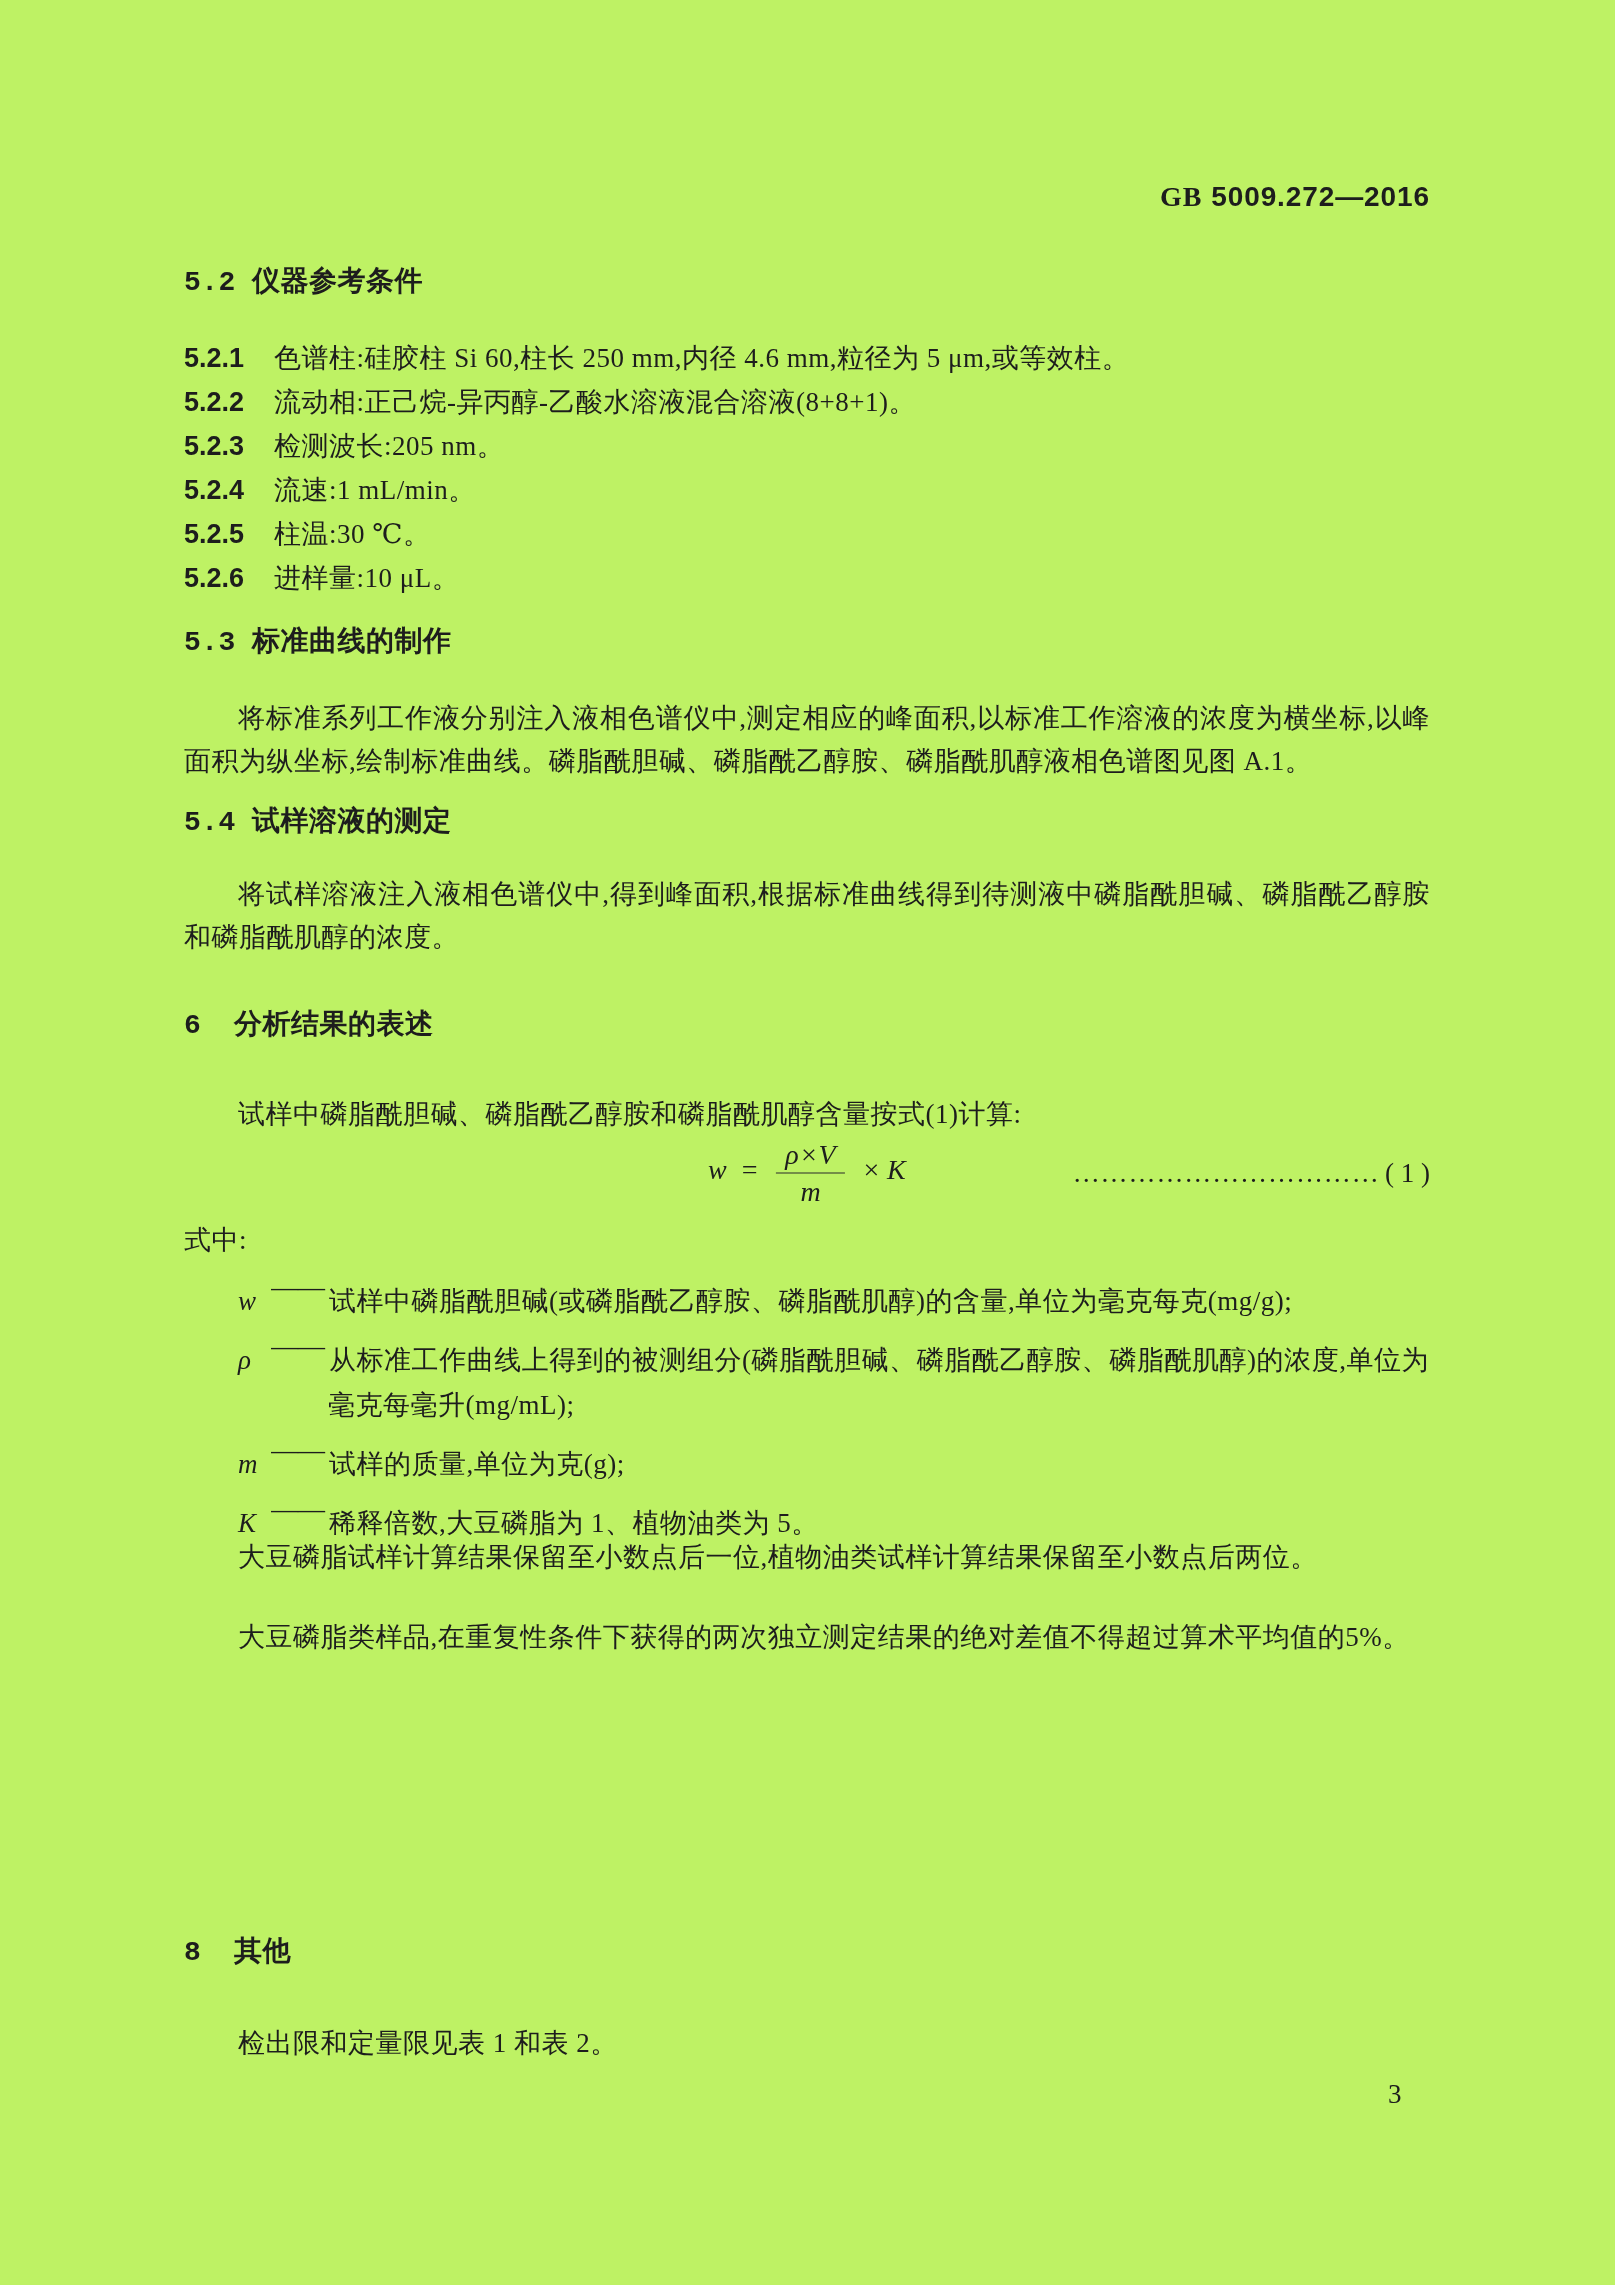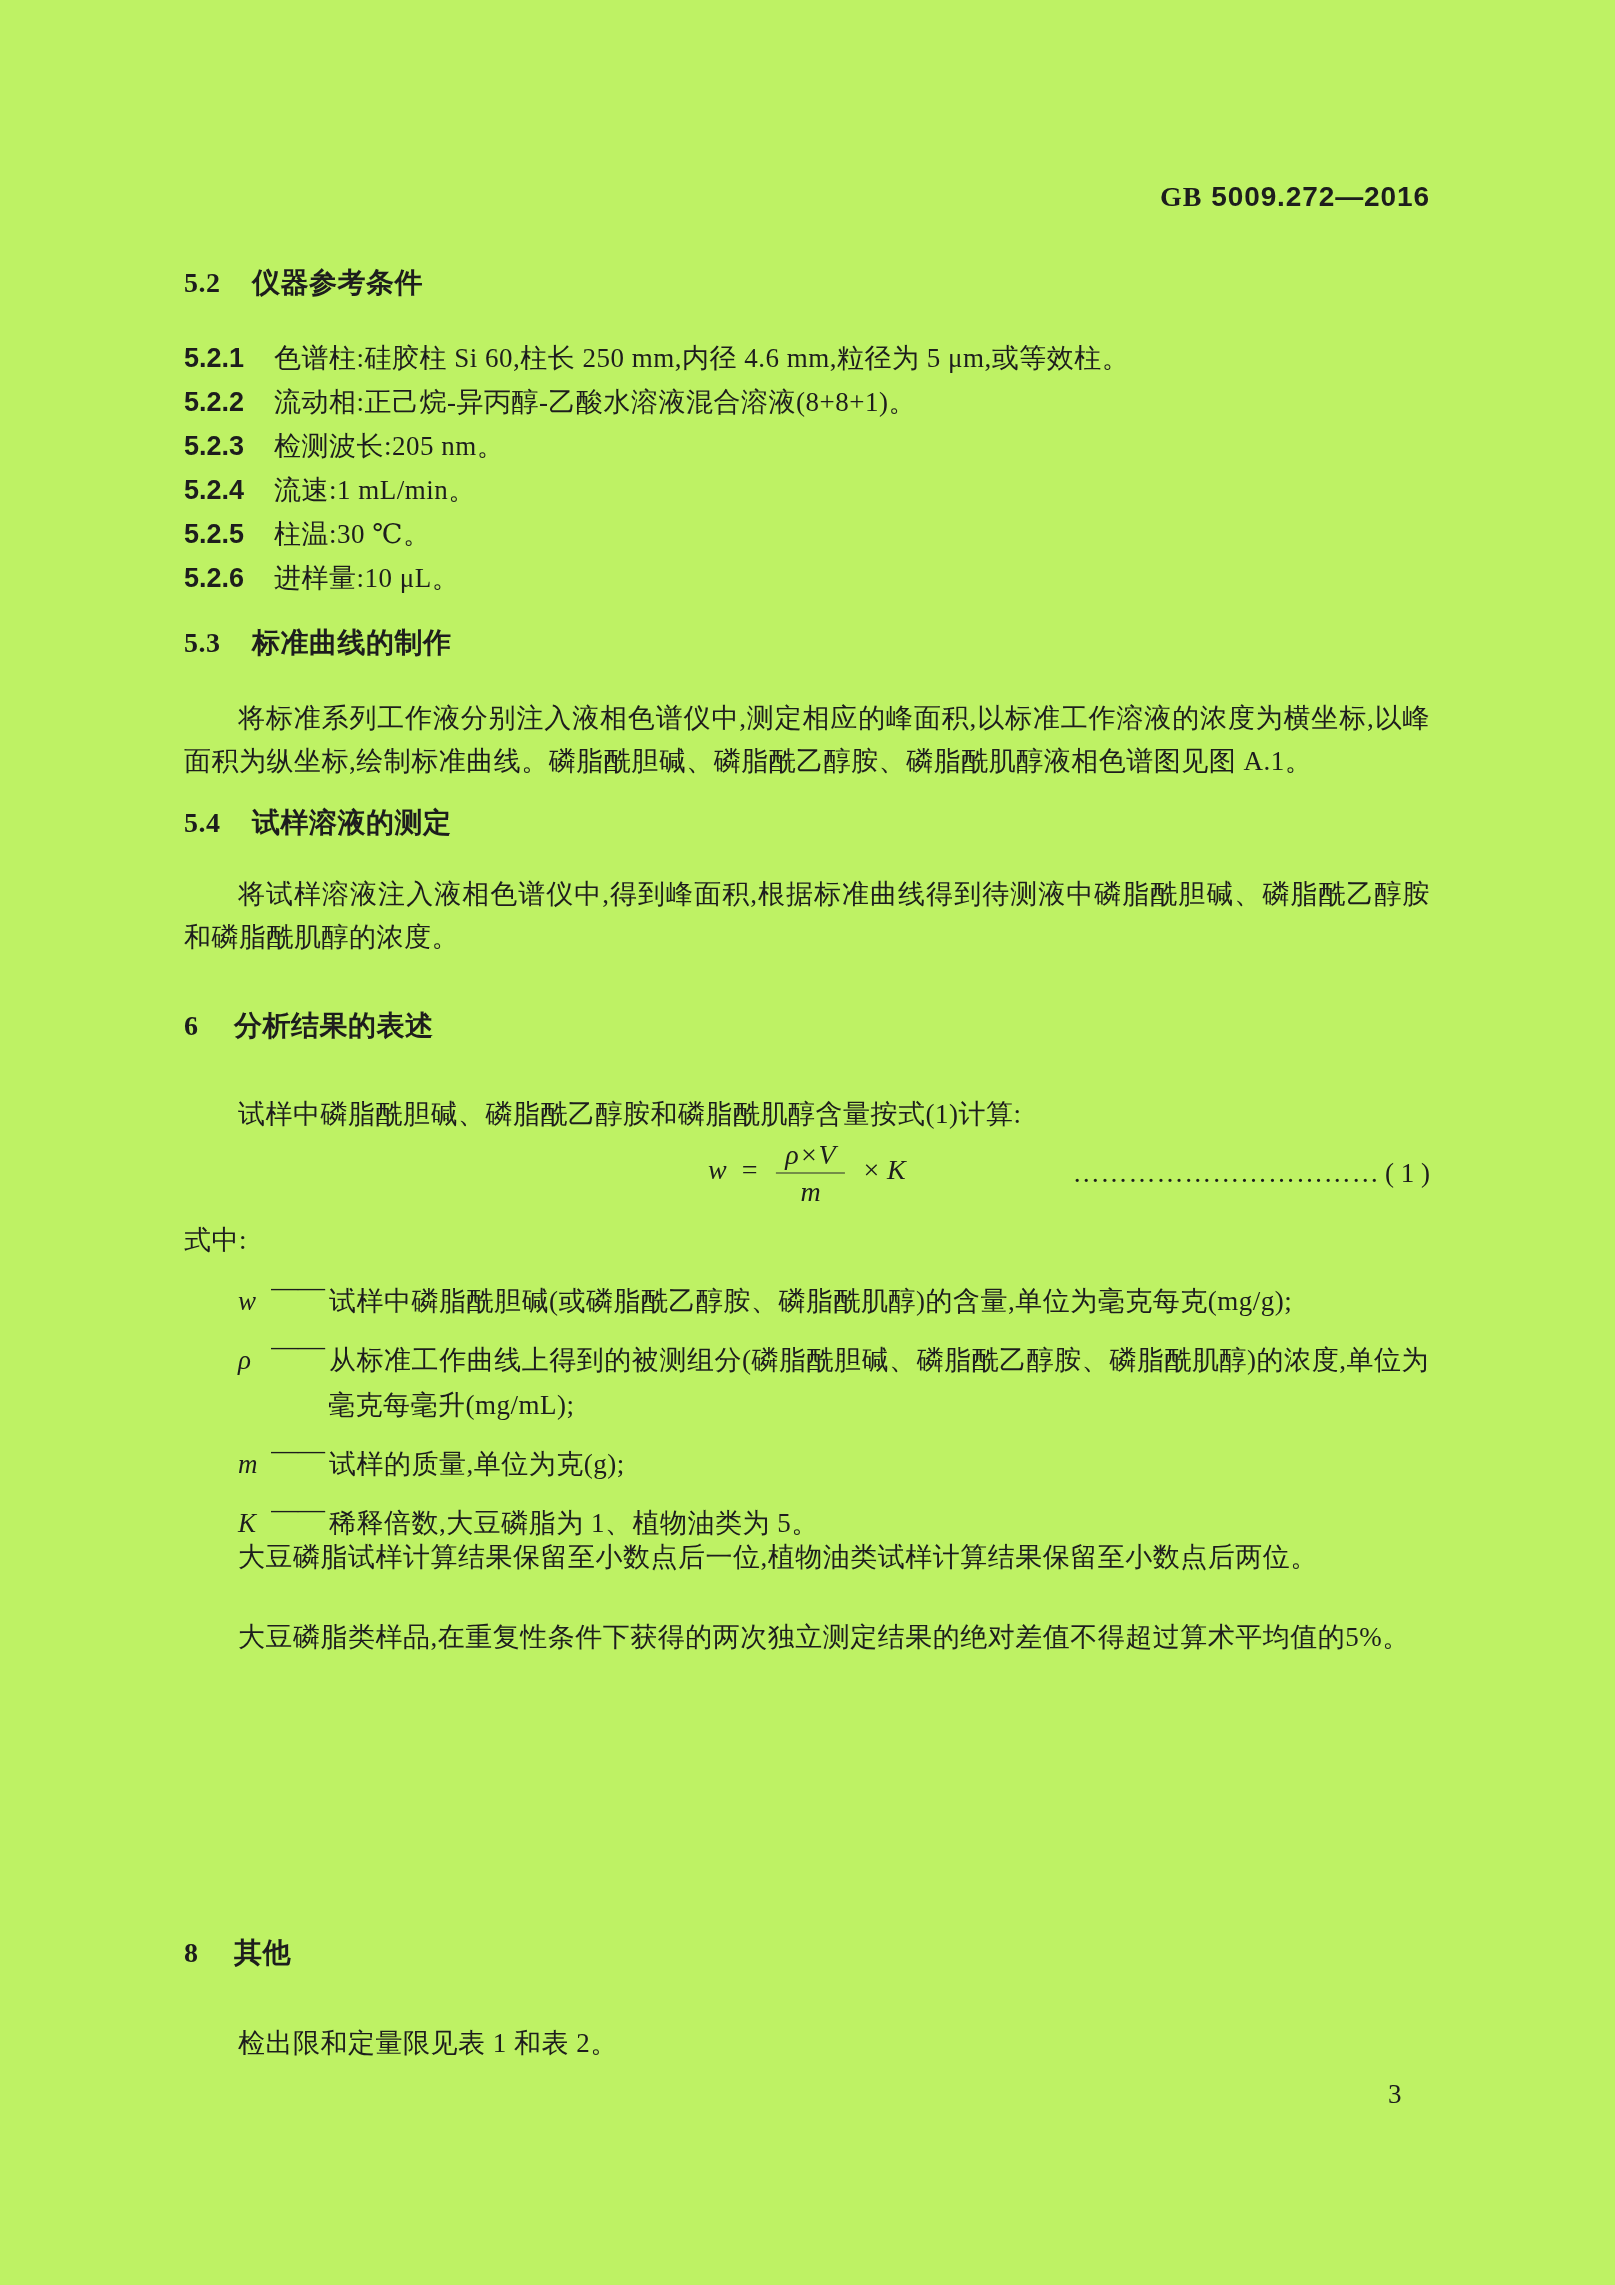--- a/index.html
+++ b/index.html
@@ -18,21 +18,21 @@
   
   .std-header {
     top:181px; text-align:right;
     font-weight:bold; font-size:28px; letter-spacing:0.9px;
     font-family:"Liberation Sans","DejaVu Sans",sans-serif;
   }
   .std-header .gb { font-family:"Liberation Serif","DejaVu Serif",serif; margin-right:9px; }
 
   
   .heading {
-    font-family:Liberation Serif, serif;
+    font-family:Liberation Mono, monospace;
     font-weight:bold; font-size:28px; line-height:33px;
   }
   .heading .hnum { display:inline-block; }
   .hnum.w75 { width:68px; }
   .hnum.w55 { width:50px; }
 
   
   .clauses { line-height:44px; }
   .clause-num {
     display:inline-block; width:90px;

